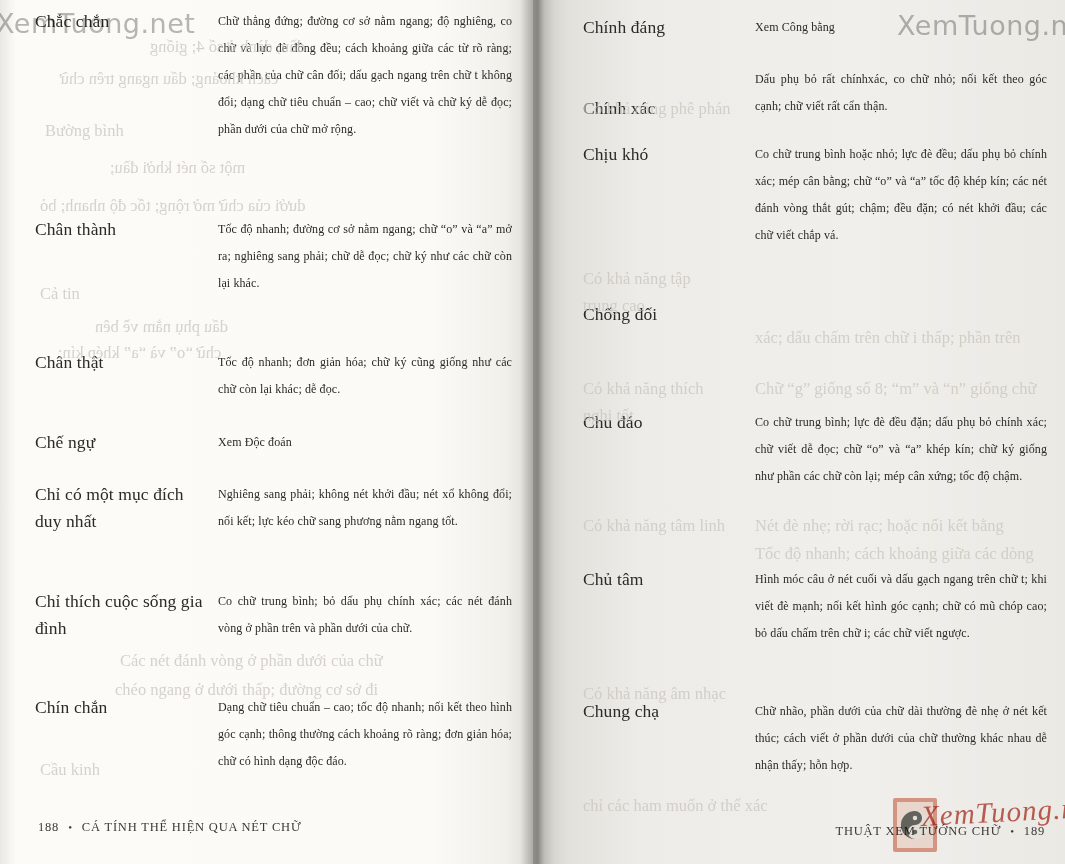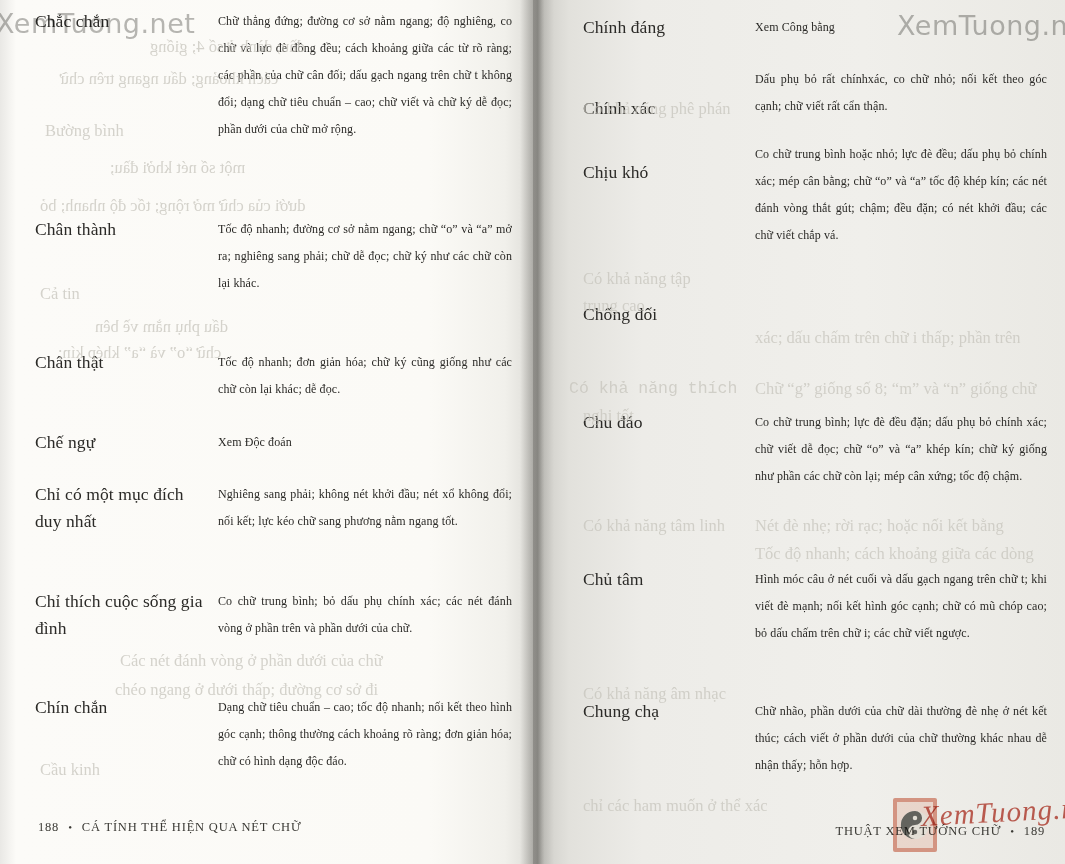--- a/index.html
+++ b/index.html
@@ -86,34 +86,34 @@
       <div class="bleed mir" style="left: 58px; top: 340px;">chữ “o” và “a” khép kín;</div>
       <div class="bleed" style="left: 120px; top: 648px;">Các nét đánh vòng ở phần dưới của chữ</div>
       <div class="bleed" style="left: 115px; top: 677px;">chéo ngang ở dưới thấp; đường cơ sở đi</div>
       <div class="bleed" style="left: 40px; top: 757px;">Cầu kinh</div>
     </div>
   <div class="page page-right" id="page-right">
       <div class="term" style="left: 50px; top: 14px; width: 165px;">Chính đáng</div>
       <div class="desc" style="left: 222px; top: 14px; width: 292px;">Xem Công bằng</div>
       <div class="term" style="left: 50px; top: 66px; width: 165px; margin-top: 29px;">Chính xác</div>
       <div class="desc" style="left: 222px; top: 66px; width: 292px;">Dấu phụ bỏ rất chínhxác, co chữ nhỏ; nối kết theo góc cạnh; chữ viết rất cẩn thận.</div>
-      <div class="term" style="left: 50px; top: 141px; width: 165px; margin-top: 18px;">Chịu khó</div>
+      <div class="term" style="left: 50px; top: 141px; width: 165px;">Chịu khó</div>
       <div class="desc" style="left: 222px; top: 141px; width: 292px;">Co chữ trung bình hoặc nhỏ; lực đè đều; dấu phụ bỏ chính xác; mép cân bằng; chữ “o” và “a” tốc độ khép kín; các nét đánh vòng thắt gút; chậm; đều đặn; có nét khởi đầu; các chữ viết chắp vá.</div>
       <div class="term" style="left: 50px; top: 301px; width: 165px;">Chống đối</div>
       <div class="term" style="left: 50px; top: 409px; width: 165px;">Chu đáo</div>
       <div class="desc" style="left: 222px; top: 409px; width: 292px;">Co chữ trung bình; lực đè đều đặn; dấu phụ bỏ chính xác; chữ viết dễ đọc; chữ “o” và “a” khép kín; chữ ký giống như phần các chữ còn lại; mép cân xứng; tốc độ chậm.</div>
       <div class="term" style="left: 50px; top: 566px; width: 165px;">Chủ tâm</div>
       <div class="desc" style="left: 222px; top: 566px; width: 292px;">Hình móc câu ở nét cuối và dấu gạch ngang trên chữ t; khi viết đè mạnh; nối kết hình góc cạnh; chữ có mũ chóp cao; bỏ dấu chấm trên chữ i; các chữ viết ngược.</div>
       <div class="term" style="left: 50px; top: 698px; width: 165px;">Chung chạ</div>
       <div class="desc" style="left: 222px; top: 698px; width: 292px;">Chữ nhão, phần dưới của chữ dài thường đè nhẹ ở nét kết thúc; cách viết ở phần dưới của chữ thường khác nhau dễ nhận thấy; hỗn hợp.</div>
       <div class="bleed" style="left: 50px; top: 96px;">Có khả năng phê phán</div>
       <div class="bleed" style="left: 50px; top: 266px;">Có khả năng tập</div>
       <div class="bleed" style="left: 50px; top: 293px;">trung cao</div>
       <div class="bleed" style="left: 222px; top: 293px; margin-top: 32px;">xác; dấu chấm trên chữ i thấp; phần trên</div>
-      <div class="bleed" style="left: 36px; top: 376px; font-family: Liberation Mono, monospace;">Có khả năng thích</div>
+      <div class="bleed" style="left: 50px; top: 376px;">Có khả năng thích</div>
       <div class="bleed" style="left: 50px; top: 403px;">nghi tốt</div>
       <div class="bleed" style="left: 222px; top: 376px;">Chữ “g” giống số 8; “m” và “n” giống chữ</div>
       <div class="bleed" style="left: 50px; top: 513px;">Có khả năng tâm linh</div>
       <div class="bleed" style="left: 222px; top: 513px;">Nét đè nhẹ; rời rạc; hoặc nối kết bằng</div>
       <div class="bleed" style="left: 222px; top: 541px;">Tốc độ nhanh; cách khoảng giữa các dòng</div>
       <div class="bleed" style="left: 50px; top: 681px;">Có khả năng âm nhạc</div>
       <div class="bleed" style="left: 50px; top: 793px;">chỉ các ham muốn ở thể xác</div>
     </div>
   <div class="gutter"></div>
 

